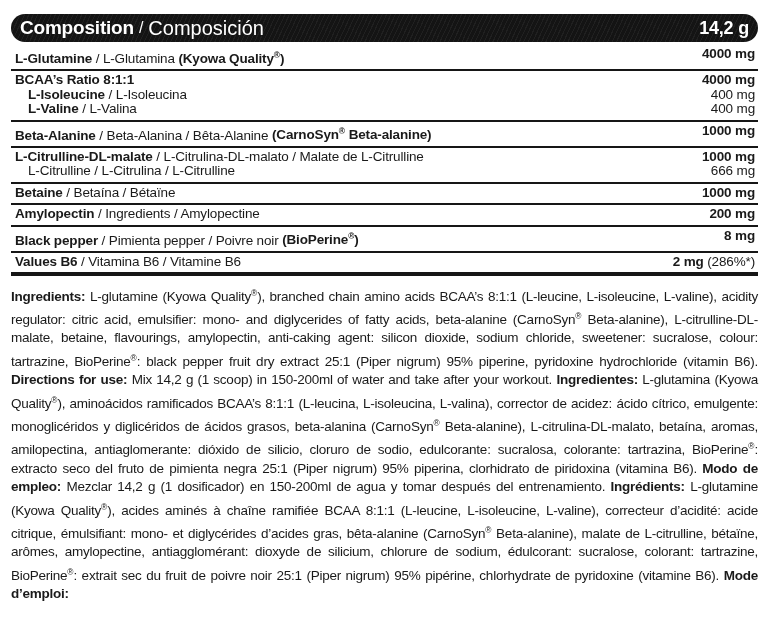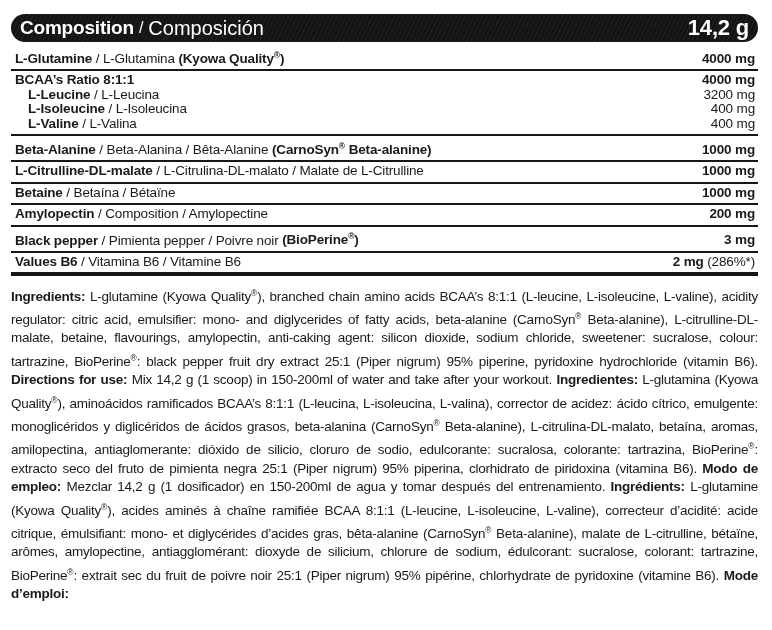--- a/index.html
+++ b/index.html
@@ -18,28 +18,28 @@
     display:flex; align-items:center;
     height:28px; padding:0 9px;
     background-color:#141414;
     background-image:repeating-linear-gradient(115deg, rgba(255,255,255,0.05) 0 1px, rgba(0,0,0,0) 1px 4px);
     color:#ffffff;
     border-radius:14px;
   }
   .h-title { font-size:19px; font-weight:bold; letter-spacing:-0.2px; }
   .h-sep   { font-size:16px; margin:0 5px; }
   .h-sub   { font-size:20px; }
-  .h-amount{ margin-left:auto; font-size:22px; font-weight:bold; letter-spacing:-0.2px; }
+  .h-amount{ margin-left:auto; font-size:18px; font-weight:bold; letter-spacing:-0.2px; }
 
   
   .table { margin-top:3px; }
   .group { padding:2px 3px 3px 4px; border-bottom:2.5px solid #161616; }
   .group:last-child { border-bottom-width:4px; }
   .row {
-    display:flex; justify-content:space-between; align-items:flex-end;
+    display:flex; justify-content:space-between; align-items:flex-start;
     font-size:13.5px; line-height:14.5px; letter-spacing:-0.15px;
   }
   .row.indent .row-label { padding-left:13px; }
   .row-label { flex:1 1 auto; }
   .row-value { flex:0 0 auto; white-space:nowrap; padding-left:10px; text-align:right; }
   .b { font-weight:bold; }
   .reg { font-size:62%; vertical-align:super; letter-spacing:0; }
 
   
   .text-block { margin-top:7px; font-size:13.5px; line-height:18.7px; letter-spacing:-0.25px; }
@@ -64,60 +64,60 @@
           <span class="row-label"><span class="b">L-Glutamine</span><span> / L-Glutamina </span><span class="b">(Kyowa Quality<span class="reg">®</span>)</span></span>
           <span class="row-value"><span class="b">4000 mg</span></span>
         </div>
       </div>
       <div class="group">
         <div class="row">
           <span class="row-label"><span class="b">BCAA’s Ratio 8:1:1</span></span>
           <span class="row-value"><span class="b">4000 mg</span></span>
         </div>
         <div class="row indent">
-          <span class="row-label"><span class="b">L-Leucine</span><span> / L-Leucina</span></span>
-          <span class="row-value"><span>3200 mg</span></span>
-        </div>
-        <div class="row indent">
           <span class="row-label"><span class="b">L-Isoleucine</span><span> / L-Isoleucina</span></span>
           <span class="row-value"><span>400 mg</span></span>
         </div>
         <div class="row indent">
           <span class="row-label"><span class="b">L-Valine</span><span> / L-Valina</span></span>
           <span class="row-value"><span>400 mg</span></span>
         </div>
       </div>
       <div class="group">
         <div class="row">
           <span class="row-label"><span class="b">Beta-Alanine</span><span> / Beta-Alanina / Bêta-Alanine </span><span class="b">(CarnoSyn<span class="reg">®</span> Beta-alanine)</span></span>
           <span class="row-value"><span class="b">1000 mg</span></span>
         </div>
       </div>
       <div class="group">
         <div class="row">
           <span class="row-label"><span class="b">L-Citrulline-DL-malate</span><span> / L-Citrulina-DL-malato / Malate de L-Citrulline</span></span>
           <span class="row-value"><span class="b">1000 mg</span></span>
         </div>
+        <div class="row indent">
+          <span class="row-label"><span>L-Citrulline / L-Citrulina / L-Citrulline</span></span>
+          <span class="row-value"><span>666 mg</span></span>
+        </div>
       </div>
       <div class="group">
         <div class="row">
           <span class="row-label"><span class="b">Betaine</span><span> / Betaína / Bétaïne</span></span>
           <span class="row-value"><span class="b">1000 mg</span></span>
         </div>
       </div>
       <div class="group">
         <div class="row">
-          <span class="row-label"><span class="b">Amylopectin</span><span> / Composition / Amylopectine</span></span>
+          <span class="row-label"><span class="b">Amylopectin</span><span> / Ingredients / Amylopectine</span></span>
           <span class="row-value"><span class="b">200 mg</span></span>
         </div>
       </div>
       <div class="group">
         <div class="row">
           <span class="row-label"><span class="b">Black pepper</span><span> / Pimienta pepper / Poivre noir </span><span class="b">(BioPerine<span class="reg">®</span>)</span></span>
-          <span class="row-value"><span class="b">3 mg</span></span>
+          <span class="row-value"><span class="b">8 mg</span></span>
         </div>
       </div>
       <div class="group">
         <div class="row">
           <span class="row-label"><span class="b">Values B6</span><span> / Vitamina B6 / Vitamine B6</span></span>
           <span class="row-value"><span class="b">2 mg</span><span> (286%*)</span></span>
         </div>
       </div>
     </div>
 

